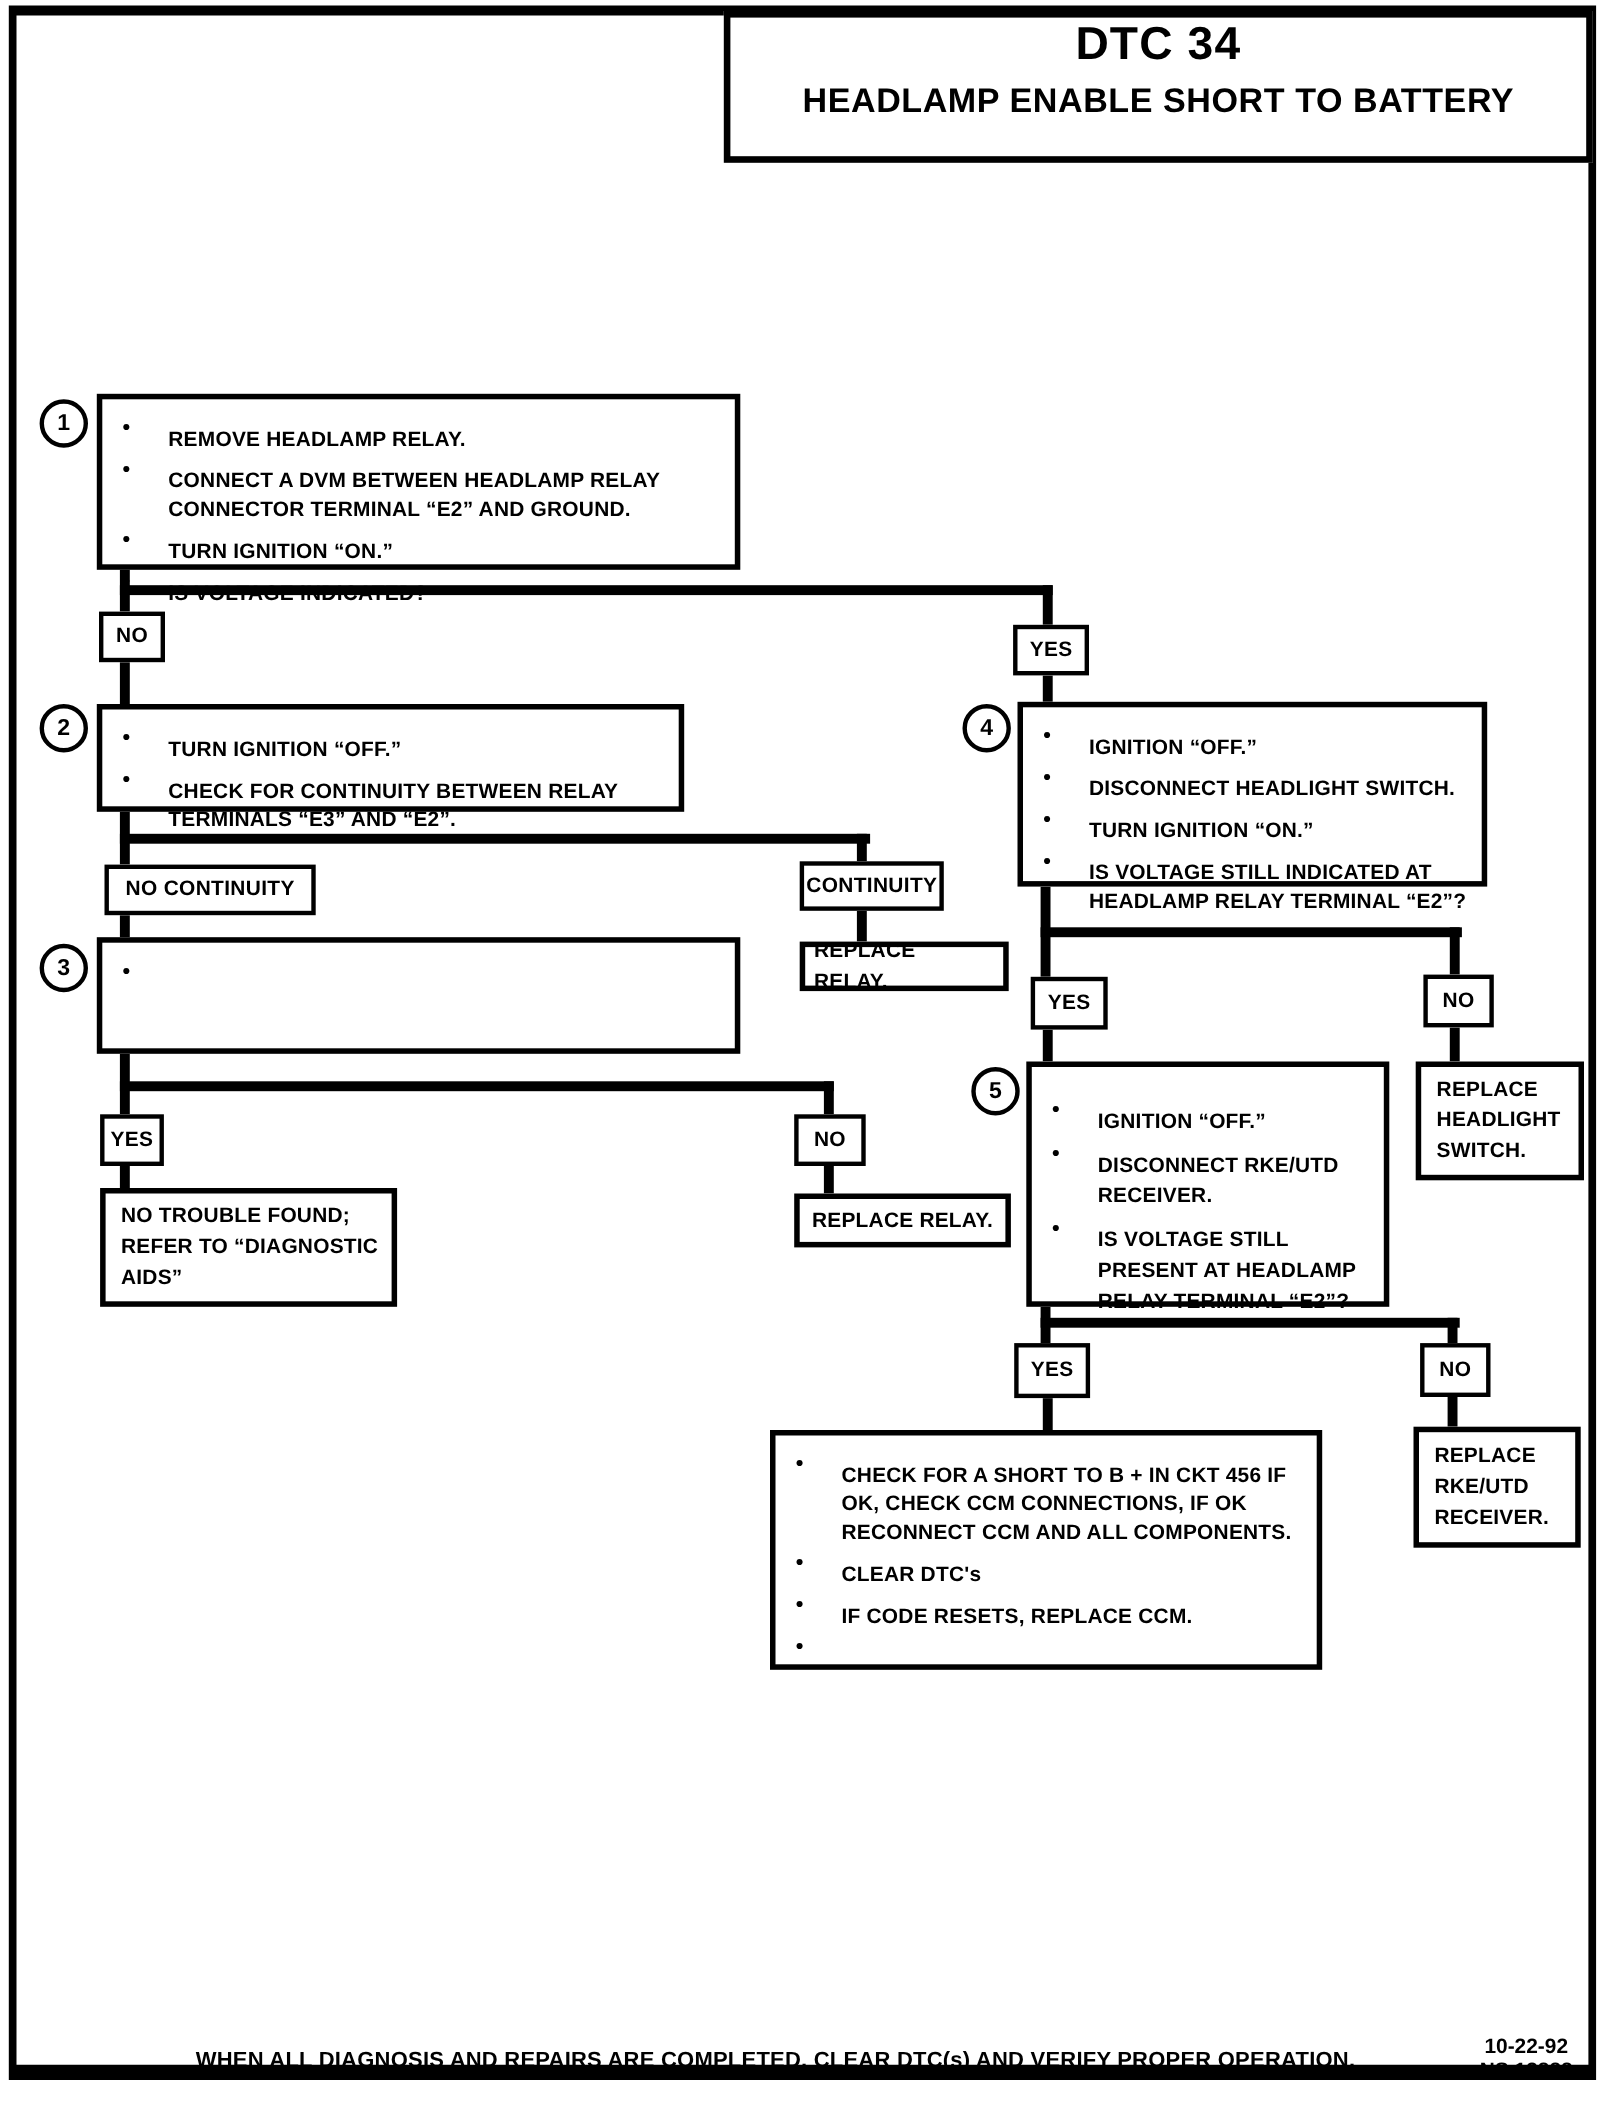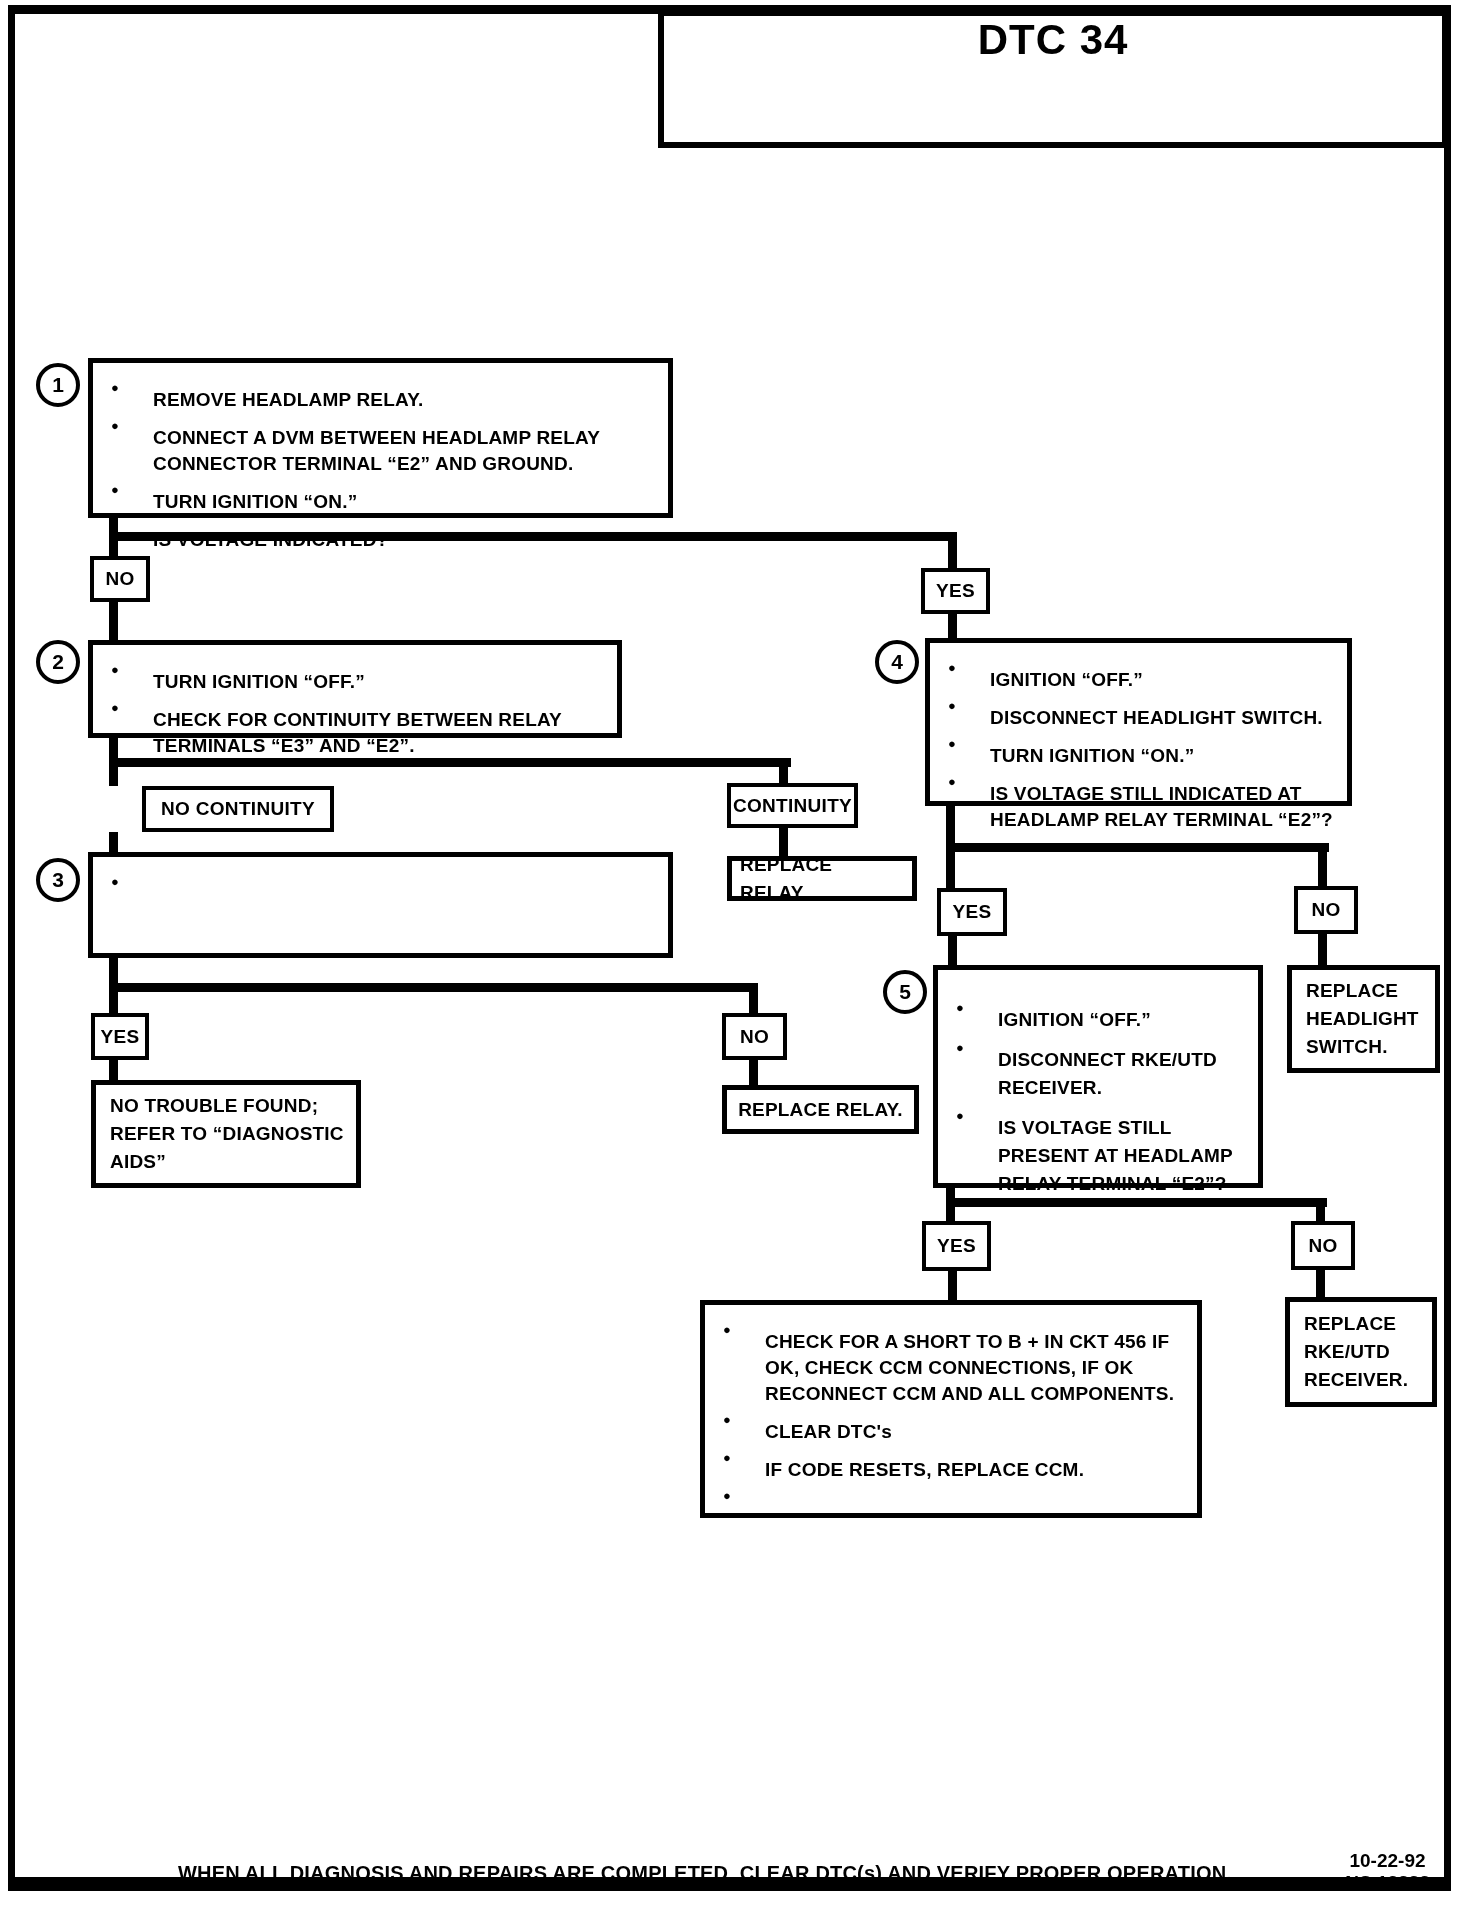--- a/index.html
+++ b/index.html
@@ -57,20 +57,21 @@
 </style>
 </head>
 <body>
 
 <div class="page">
 
   <div class="page-border"></div>
 
   <div class="title-box">
     <div class="dtc">DTC 34</div>
+    <div class="sub">HEADLAMP ENABLE SHORT TO BATTERY</div>
   </div>
 
   <div class="line" style="left:109px;top:517px;width:9px;height:39px;"></div>
   <div class="line" style="left:109px;top:532px;width:848px;height:9px;"></div>
   <div class="line" style="left:948px;top:532px;width:9px;height:36px;"></div>
   <div class="line" style="left:109px;top:602px;width:9px;height:38px;"></div>
   <div class="line" style="left:948px;top:614px;width:9px;height:24px;"></div>
   <div class="line" style="left:109px;top:738px;width:9px;height:48px;"></div>
   <div class="line" style="left:109px;top:758px;width:682px;height:9px;"></div>
   <div class="line" style="left:779px;top:758px;width:9px;height:25px;"></div>
@@ -155,21 +156,21 @@
           <span class="btext">TURN IGNITION “ON.”</span>
         </li>
       <li>
           <span class="dot">●</span>
           <span class="btext">IS VOLTAGE STILL INDICATED AT
 HEADLAMP RELAY TERMINAL “E2”?</span>
         </li>
     </ul>
   </div>
 
-  <div class="decision" style="left:95px;top:786px;width:192px;height:46px;margin-left:47px;">NO CONTINUITY</div>
+  <div class="decision" style="left:95px;top:786px;width:192px;height:46px;">NO CONTINUITY</div>
   <div class="decision" style="left:727px;top:783px;width:131px;height:45px;">CONTINUITY</div>
   <div class="result center" style="left:727px;top:856px;width:190px;height:45px;">REPLACE RELAY.</div>
 
   <div class="step-circle" style="left:36px;top:858px;">
     <span>3</span>
   </div>
   <div class="flow-box" style="left:88px;top:852px;width:585px;height:106px;">
     <ul>
       <li>
           <span class="dot">●</span>

